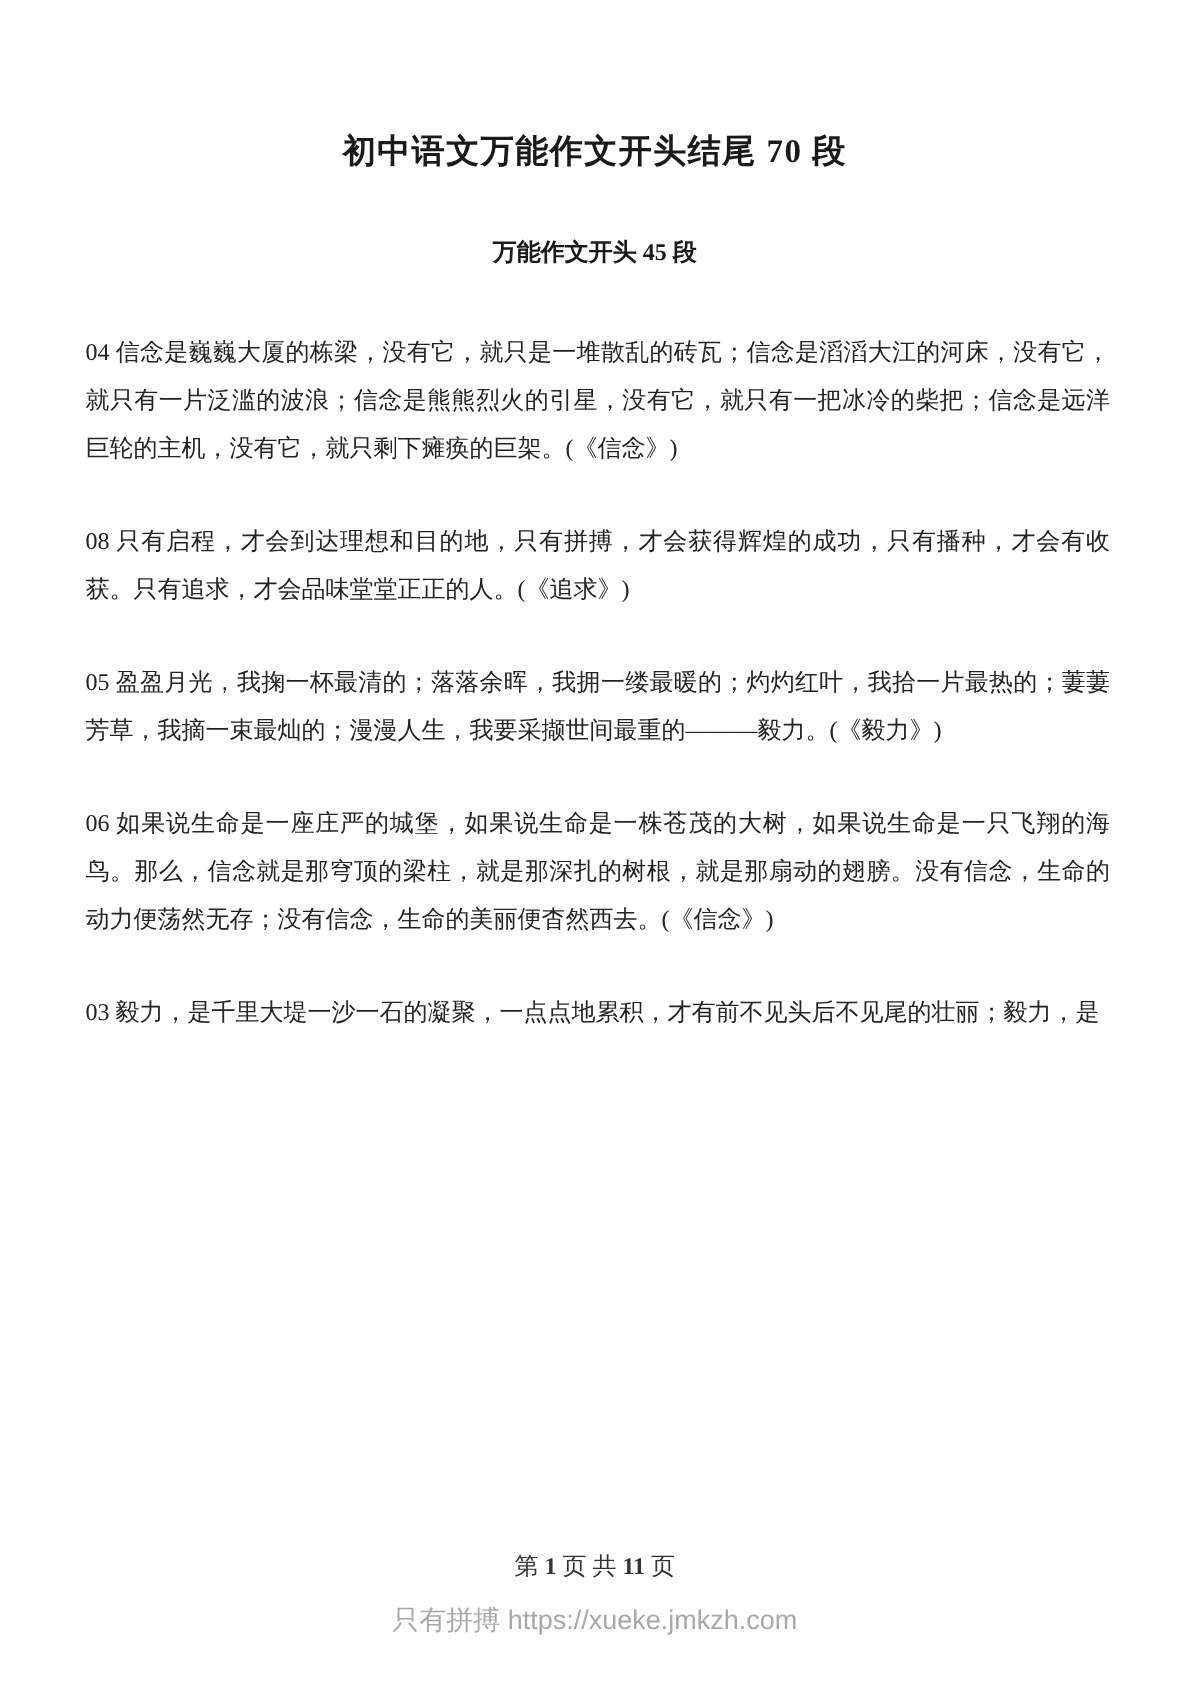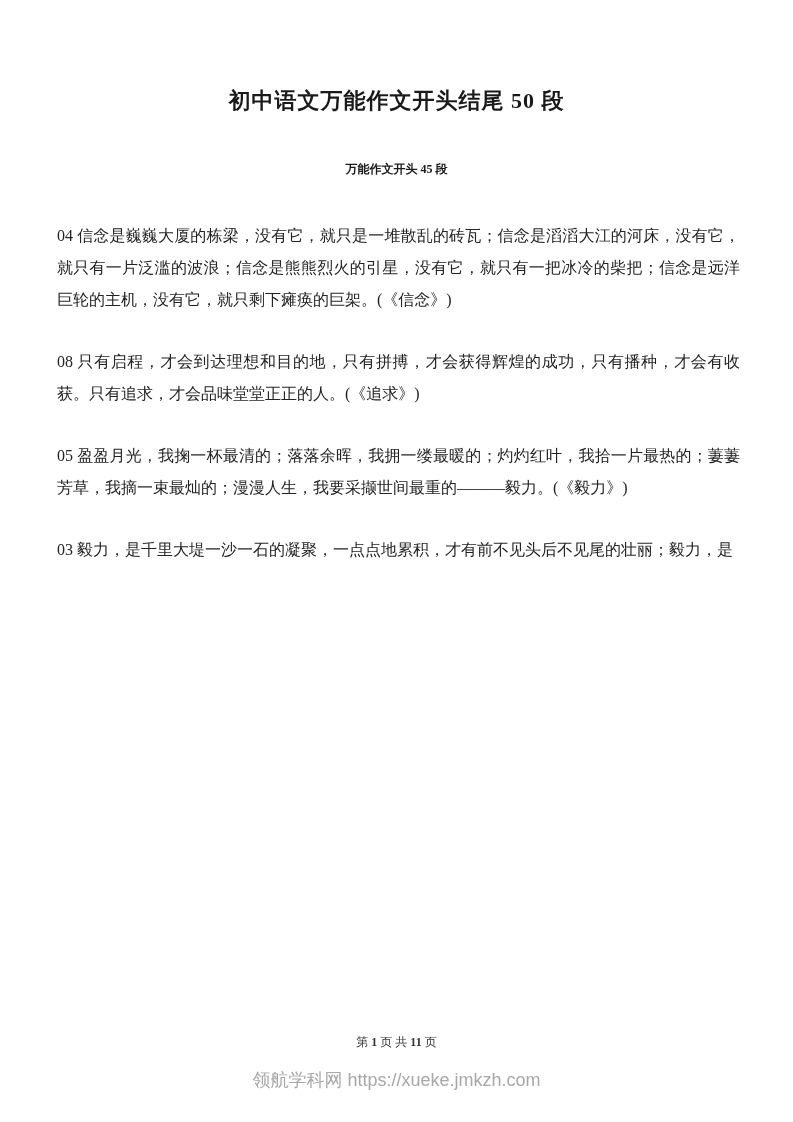--- a/index.html
+++ b/index.html
@@ -23,21 +23,21 @@
     font-size: 22px;
     line-height: 30px;
     font-weight: bold;
     color: #1a1a1a;
     letter-spacing: 1px;
   }
   .section-heading {
     margin: 0;
     margin-top: 42px;
     text-align: center;
-    font-size: 12px;
+    font-size: 16px;
     line-height: 22px;
     font-weight: bold;
     color: #1a1a1a;
   }
   .content {
     margin: 40px 53px 0 57px;
   }
   .content p.para {
     margin: 0 0 30px 0;
     font-size: 16px;
@@ -45,21 +45,21 @@
     text-align: justify;
     text-justify: inter-ideograph;
     color: #232323;
   }
   .page-footer {
     position: absolute;
     left: 0;
     top: 1034px;
     width: 100%;
     text-align: center;
-    font-size: 12px;
+    font-size: 16px;
     color: #333333;
   }
   .page-footer span { white-space: pre; }
   .page-footer .num { font-weight: bold; }
   .watermark-line {
     position: absolute;
     left: 0;
     top: 1068px;
     width: 100%;
     text-align: center;
@@ -67,32 +67,33 @@
     font-size: 18px;
     color: #a8a8a8;
   }
   .watermark-line span { white-space: pre; }
 </style>
 </head>
 <body>
 
 <div class="page">
 
-  <h1 class="doc-title">初中语文万能作文开头结尾 50 段</h1>
+  <h1 class="doc-title">初中语文万能作文开头结尾 70 段</h1>
 
   <h2 class="section-heading">万能作文开头 45 段</h2>
 
   <div class="content">
     <p class="para">04 信念是巍巍大厦的栋梁，没有它，就只是一堆散乱的砖瓦；信念是滔滔大江的河床，没有它，就只有一片泛滥的波浪；信念是熊熊烈火的引星，没有它，就只有一把冰冷的柴把；信念是远洋巨轮的主机，没有它，就只剩下瘫痪的巨架。(《信念》)</p>
     <p class="para">08 只有启程，才会到达理想和目的地，只有拼搏，才会获得辉煌的成功，只有播种，才会有收获。只有追求，才会品味堂堂正正的人。(《追求》)</p>
     <p class="para">05 盈盈月光，我掬一杯最清的；落落余晖，我拥一缕最暖的；灼灼红叶，我拾一片最热的；萋萋芳草，我摘一束最灿的；漫漫人生，我要采撷世间最重的———毅力。(《毅力》)</p>
+    <p class="para">06 如果说生命是一座庄严的城堡，如果说生命是一株苍茂的大树，如果说生命是一只飞翔的海鸟。那么，信念就是那穹顶的梁柱，就是那深扎的树根，就是那扇动的翅膀。没有信念，生命的动力便荡然无存；没有信念，生命的美丽便杳然西去。(《信念》)</p>
     <p class="para">03 毅力，是千里大堤一沙一石的凝聚，一点点地累积，才有前不见头后不见尾的壮丽；毅力，是</p>
   </div>
 
   <div class="page-footer">
     <span>第 </span><span class="num">1</span><span> 页 共 </span><span class="num">11</span><span> 页</span>
   </div>
 
   <div class="watermark-line">
-    <span>领航学科网</span><span> </span><span>https://xueke.jmkzh.com</span>
+    <span>只有拼搏</span><span> </span><span>https://xueke.jmkzh.com</span>
   </div>
 
 </div>
 
 </body></html>

